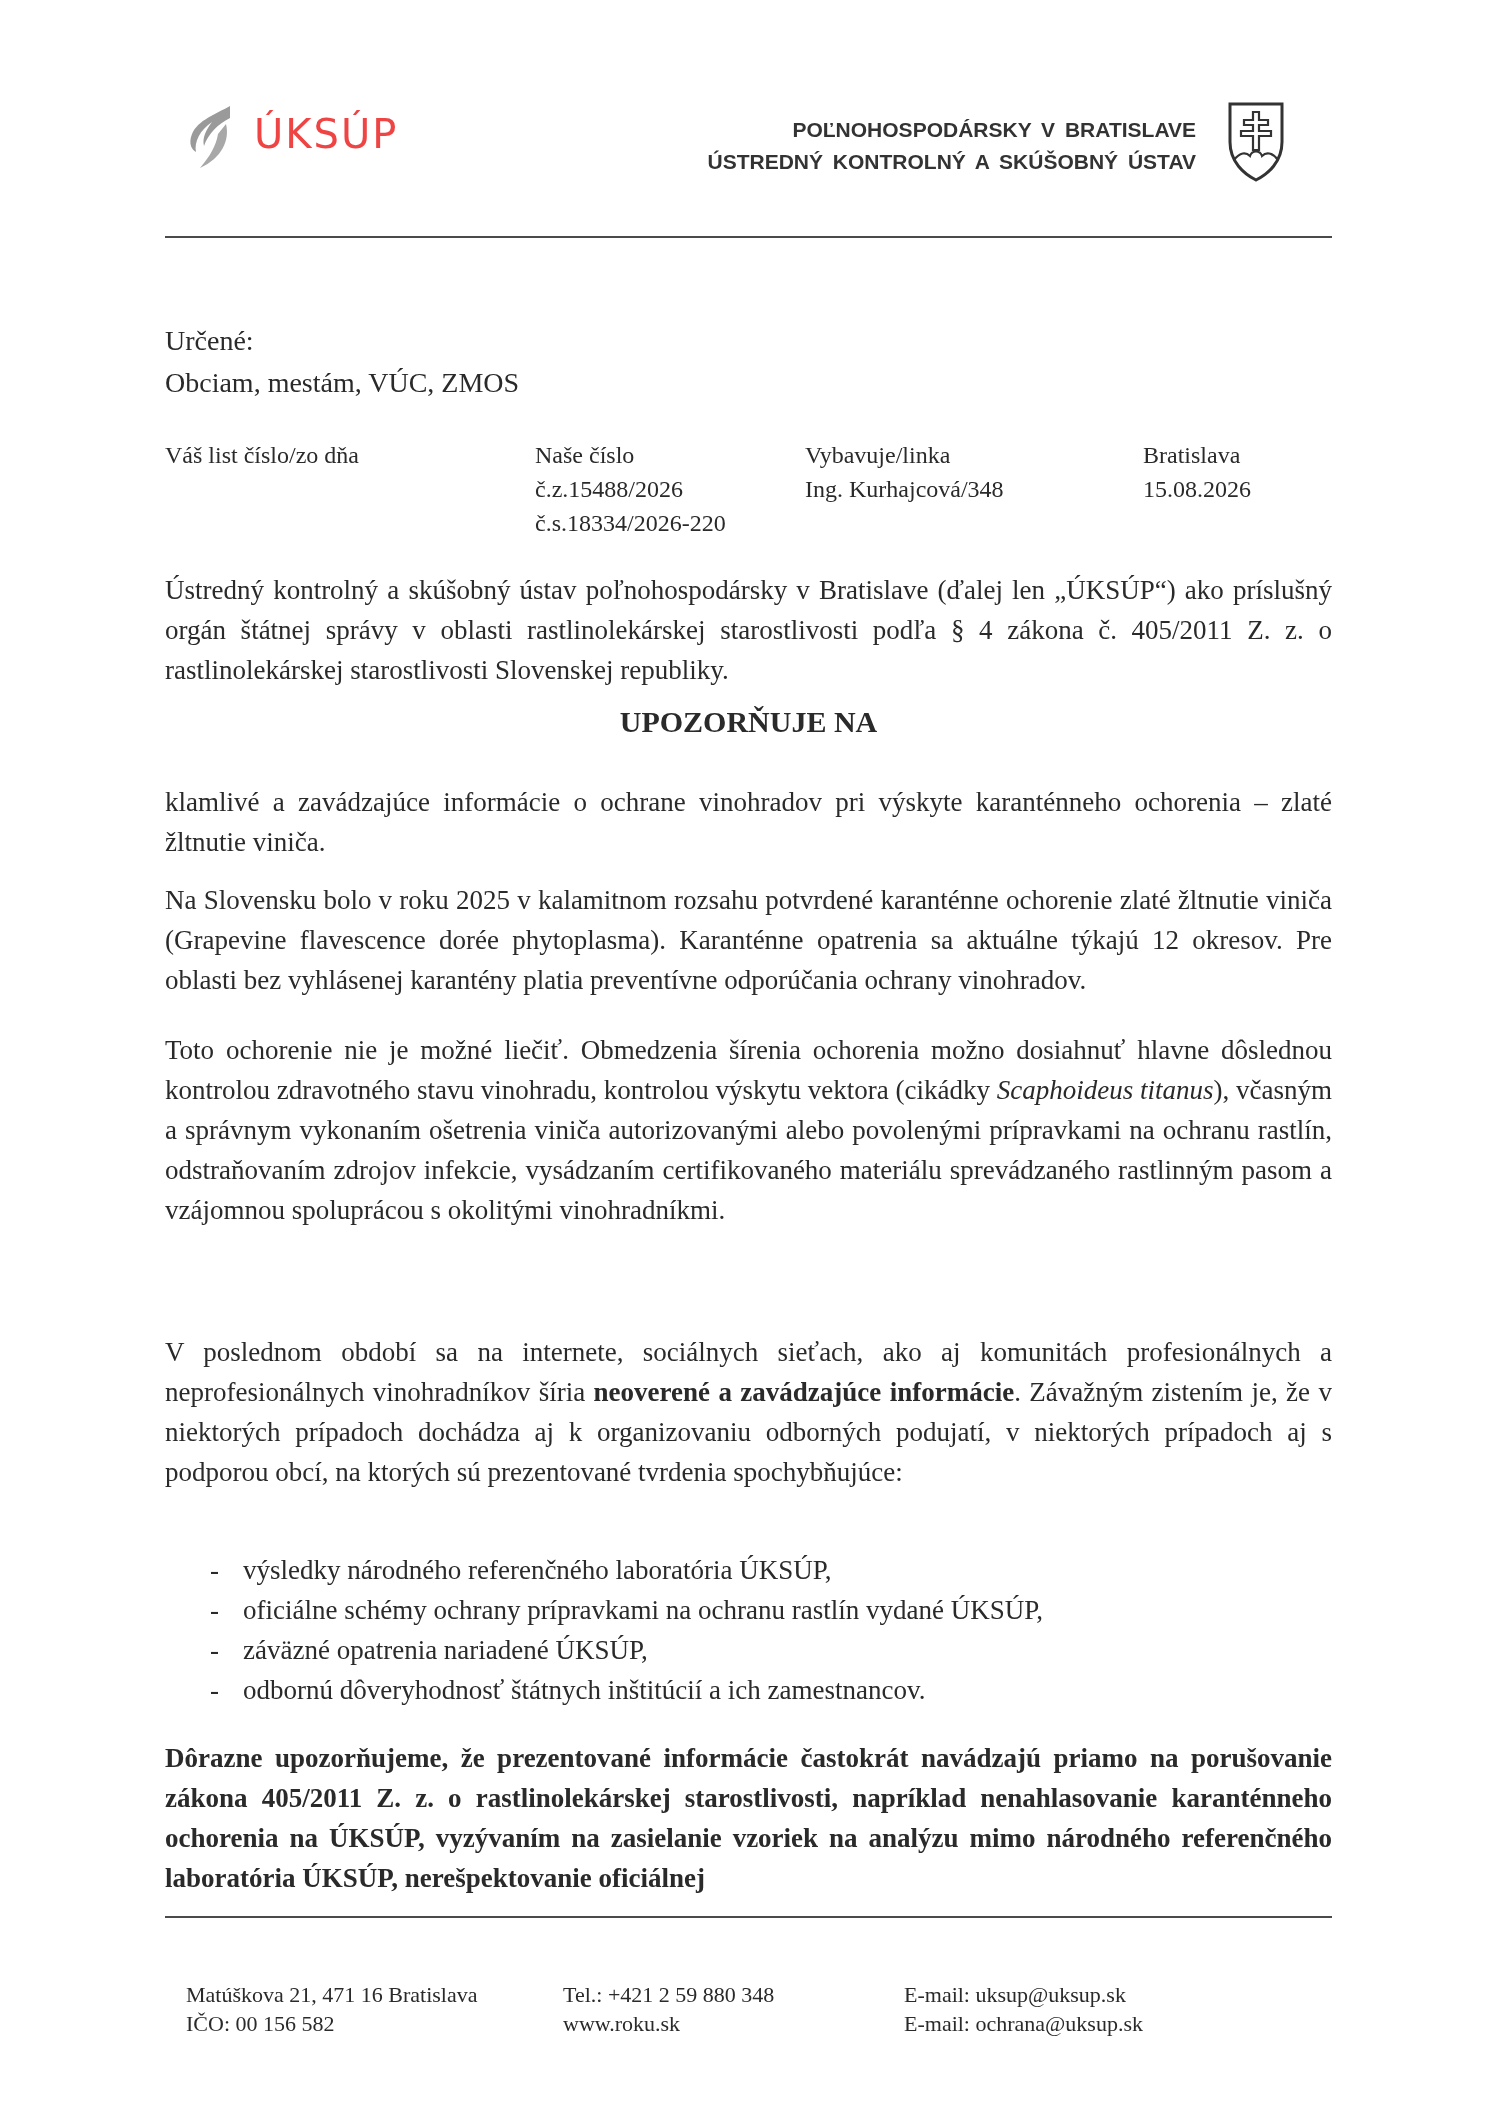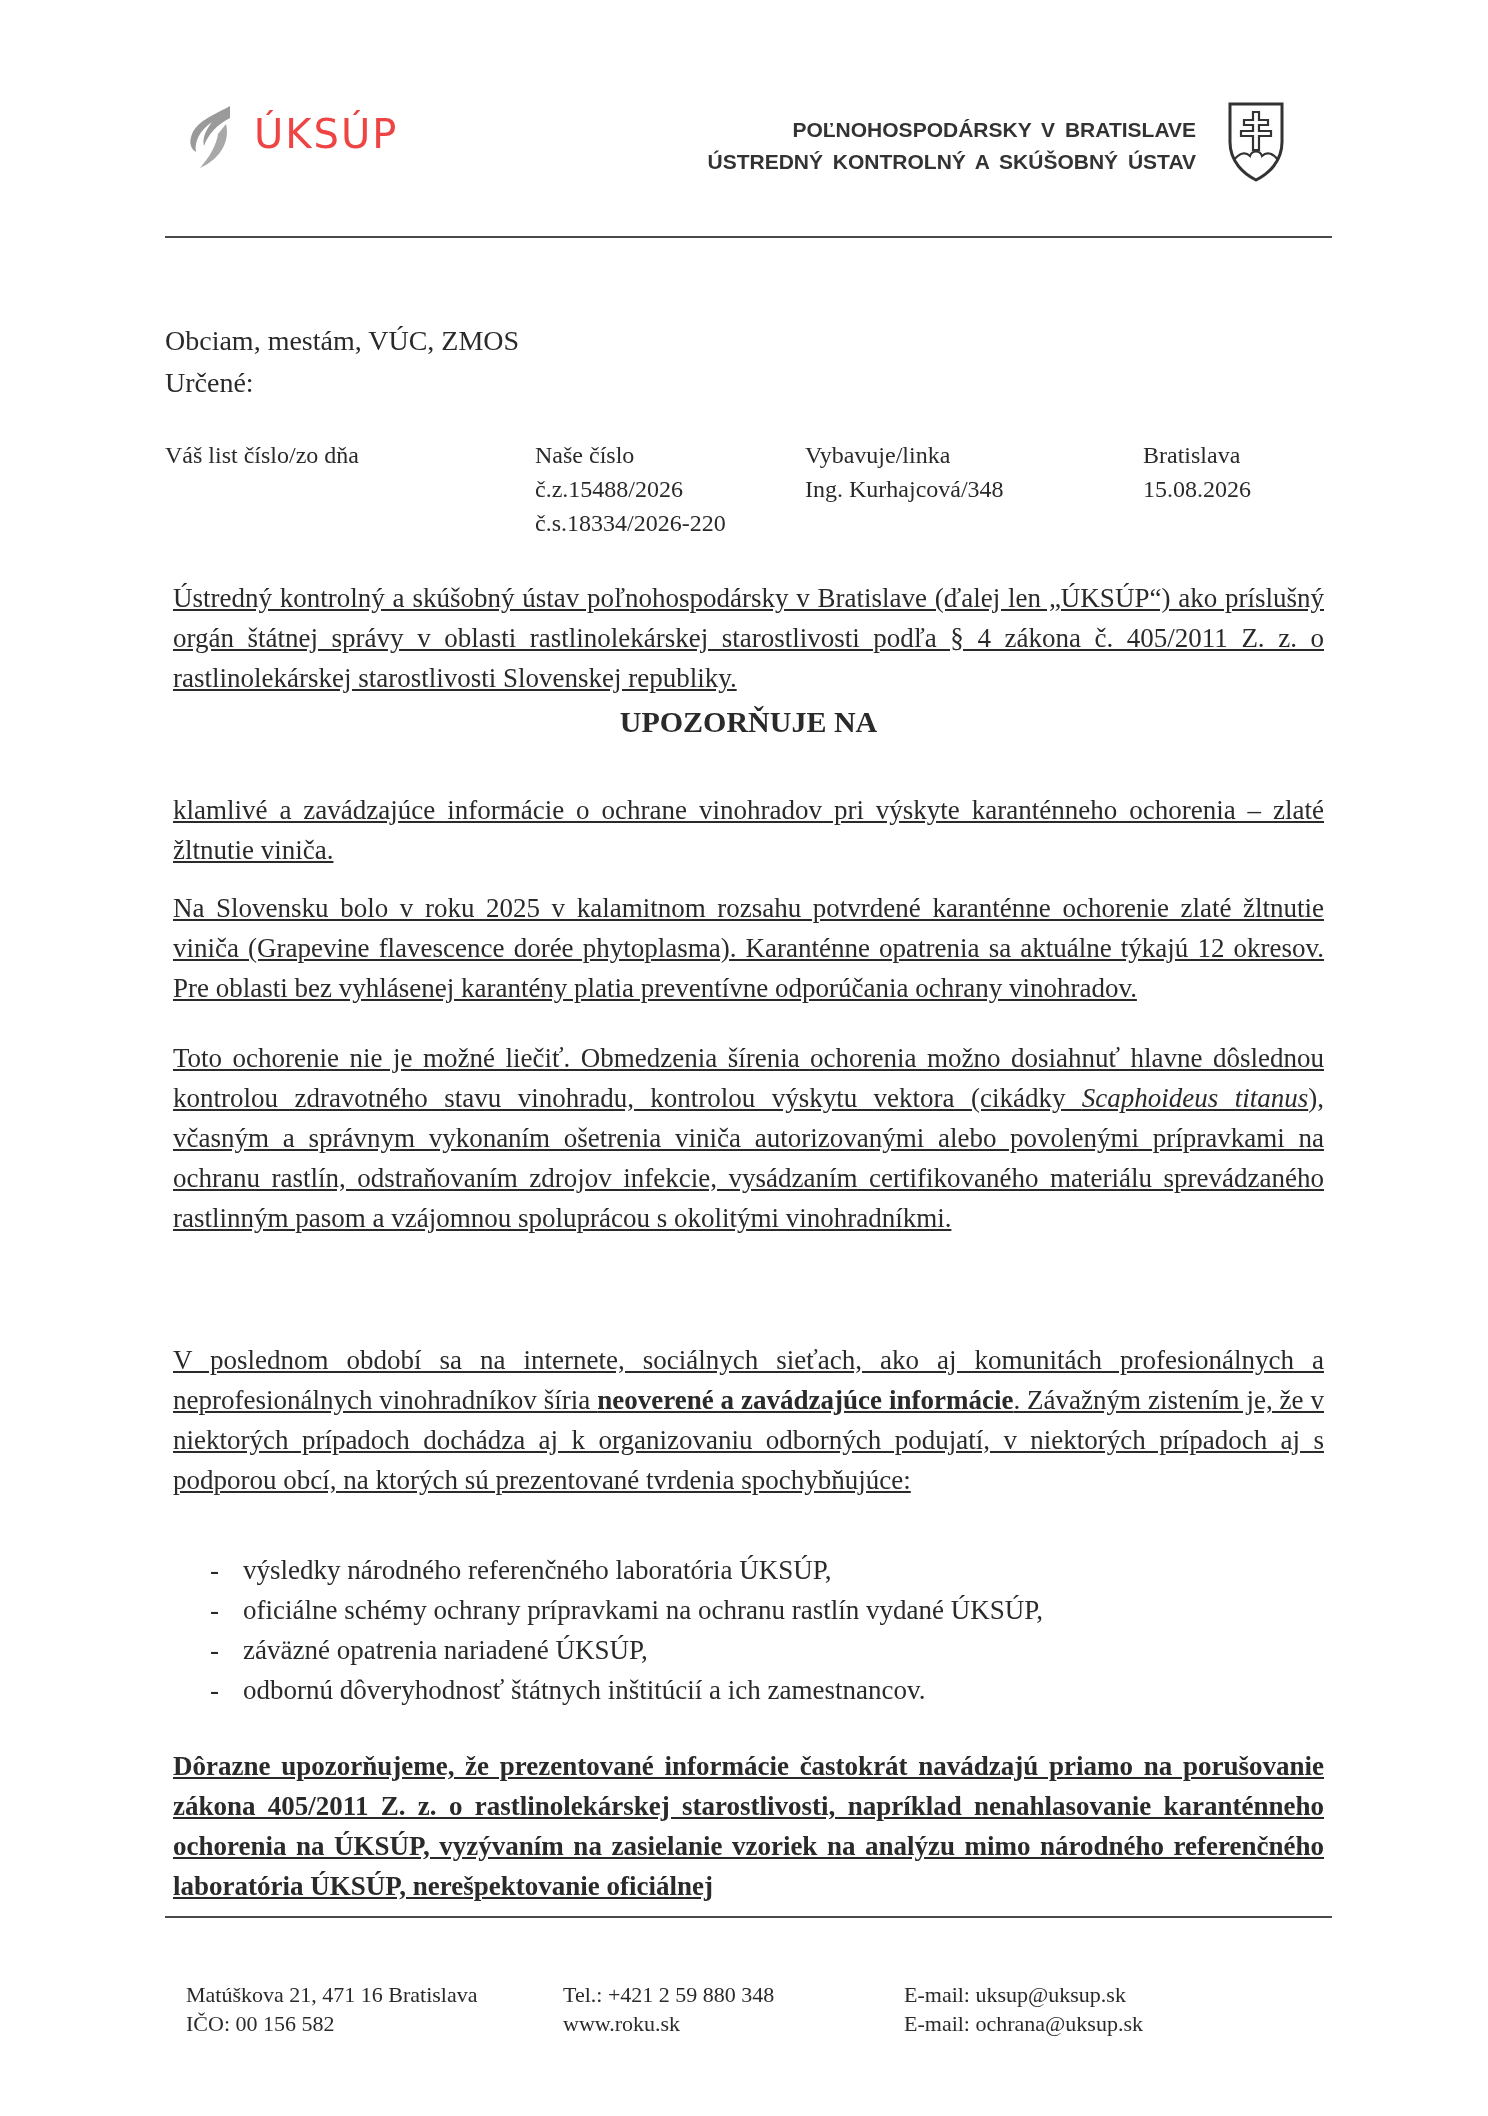--- a/index.html
+++ b/index.html
@@ -34,21 +34,21 @@
 
   
   .meta { top: 438px; font-size: 24px; line-height: 34px; }
   .meta div { white-space: nowrap; }
 
   
   .body {
     left: 165px; width: 1167px;
     font-size: 27px; line-height: 40px; text-align: justify;
   }
-  .body p { margin: 8px; text-decoration: underline; }
+  .body p { margin: 0; }
   .heading {
     left: 165px; width: 1167px; text-align: center; top: 702px;
     font-weight: bold; font-size: 30px; line-height: 40px;
   }
   .bullets { left: 210px; top: 1550px; font-size: 27px; line-height: 40px; }
   .bullet { display: flex; }
   .bullet .dash { width: 23px; display: inline-block; }
   .bullet .txt { margin-left: 10px; }
   b { font-weight: bold; }
   i { font-style: italic; }
@@ -76,22 +76,22 @@
   <svg width="60" height="82" viewBox="0 0 60 82">
     <path d="M4 4 H56 V42 C56 62 42 74 30 80 C18 74 4 62 4 42 Z" fill="#fff" stroke="#333" stroke-width="3"></path>
     <path d="M27 12 H33 V20 H42 V25 H33 V31 H45 V36 H33 V50 H27 V36 H15 V31 H27 V25 H18 V20 H27 Z" fill="none" stroke="#333" stroke-width="2.2"></path>
     <path d="M8 60 C14 52 20 52 24 56 C26 50 34 50 36 56 C40 52 46 52 52 60" fill="none" stroke="#333" stroke-width="2.2"></path>
   </svg>
 </div>
 
 <div class="abs rule top"></div>
 
 <div class="abs addressee">
+  <div>Určené:</div>
   <div>Obciam, mestám, VÚC, ZMOS</div>
-  <div>Určené:</div>
 </div>
 
 <div class="abs meta" style="left:165px;">
   <div>Váš list číslo/zo dňa</div>
 </div>
 <div class="abs meta" style="left:535px;">
   <div>Naše číslo</div>
   <div>č.z.15488/2026</div>
   <div>č.s.18334/2026-220</div>
 </div>

